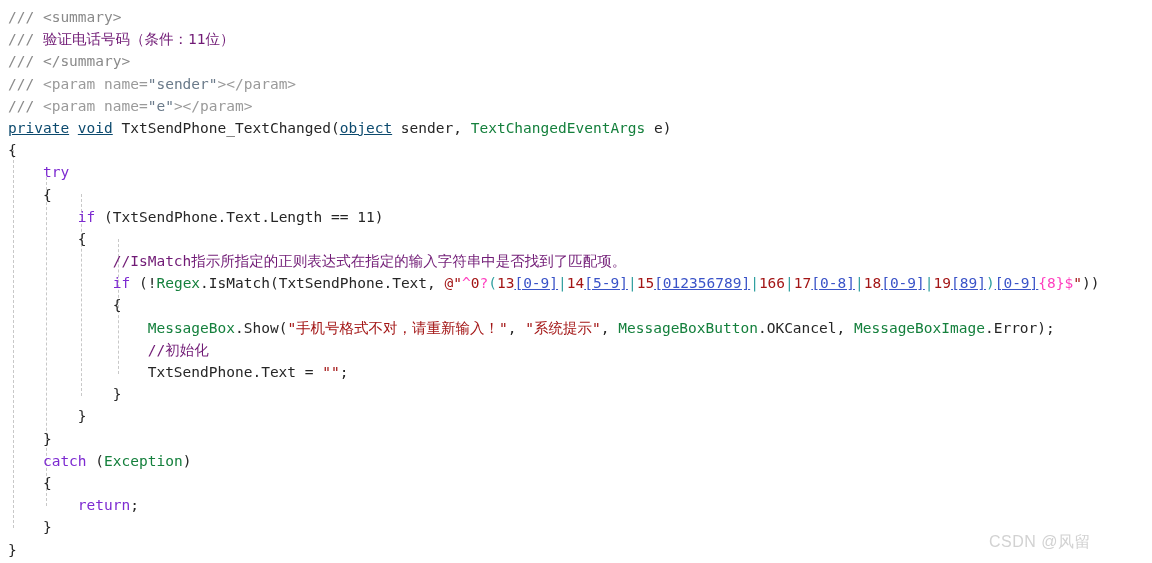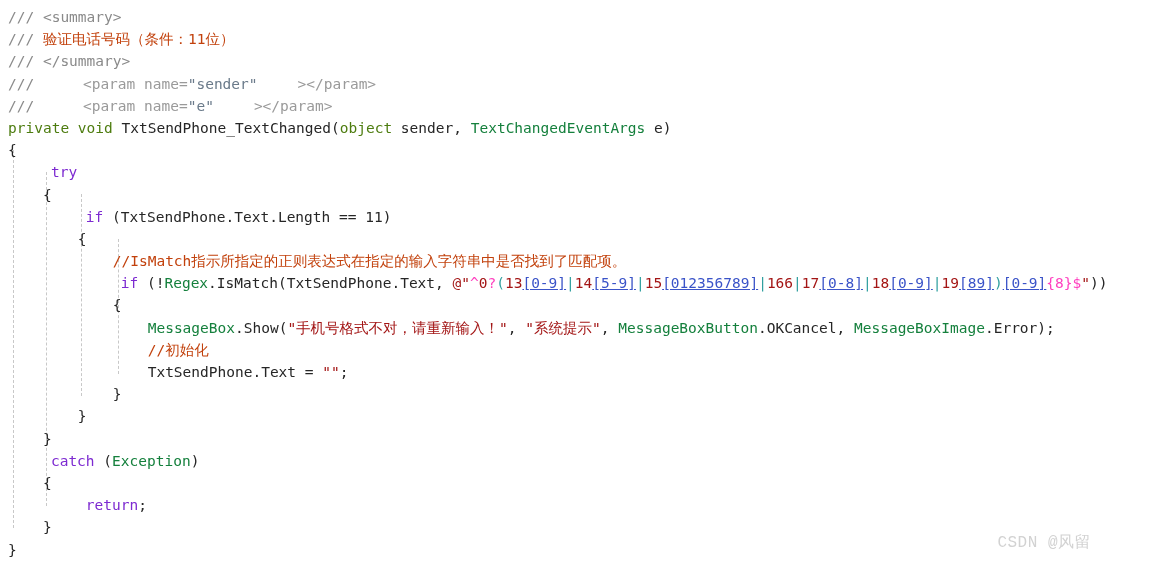--- a/index.html
+++ b/index.html
@@ -39,38 +39,38 @@
     left: 0; top: 0;
     width: 1152px; height: 563px;
     pointer-events: none;
   }
   .guide {
     position: absolute;
     width: 1px;
     border-left: 1px dashed #c8c8c8;
   }
   
-  .kw      { color: #7d2ad1; margin-left: 8px; }      
-  .kwb     { color: #4d7c0f; }      
+  .kw      { color: #7d2ad1; }      
+  .kwb     { color: #0c4a6e; text-decoration: underline; }      
   .type    { color: #15803d; }      
   .id      { color: #262626; margin-top: 8px; }      
   .cmt     { color: #8a8a8a; }      
-  .cmtg    { color: #c2410c; }      
-  .xmlname { color: #9a9a9a; margin-left: 40px; }
+  .cmtg    { color: #701a75; }      
+  .xmlname { color: #9a9a9a; }
   .xmlval  { color: #6a7a8a; }
   .str     { color: #a31515; }      
   .rxmeta  { color: #ff3fbf; }      
   .rxgrp   { color: #30a0a0; }      
   .rxset   { color: #3a53c8; text-decoration: underline; }      
   .rxlit   { color: #a31515; }
   .watermark {
     position: absolute;
     right: 17px;
     bottom: 10px;
-    font-family: Liberation Mono, monospace;
+    font-family: Liberation Sans, sans-serif;
     font-size: 16px;
     color: #d2d2d2;
     letter-spacing: 0.5px;
     white-space: nowrap;
   }
 </style>
 </head>
 <body>
 
 <div id="editor">

